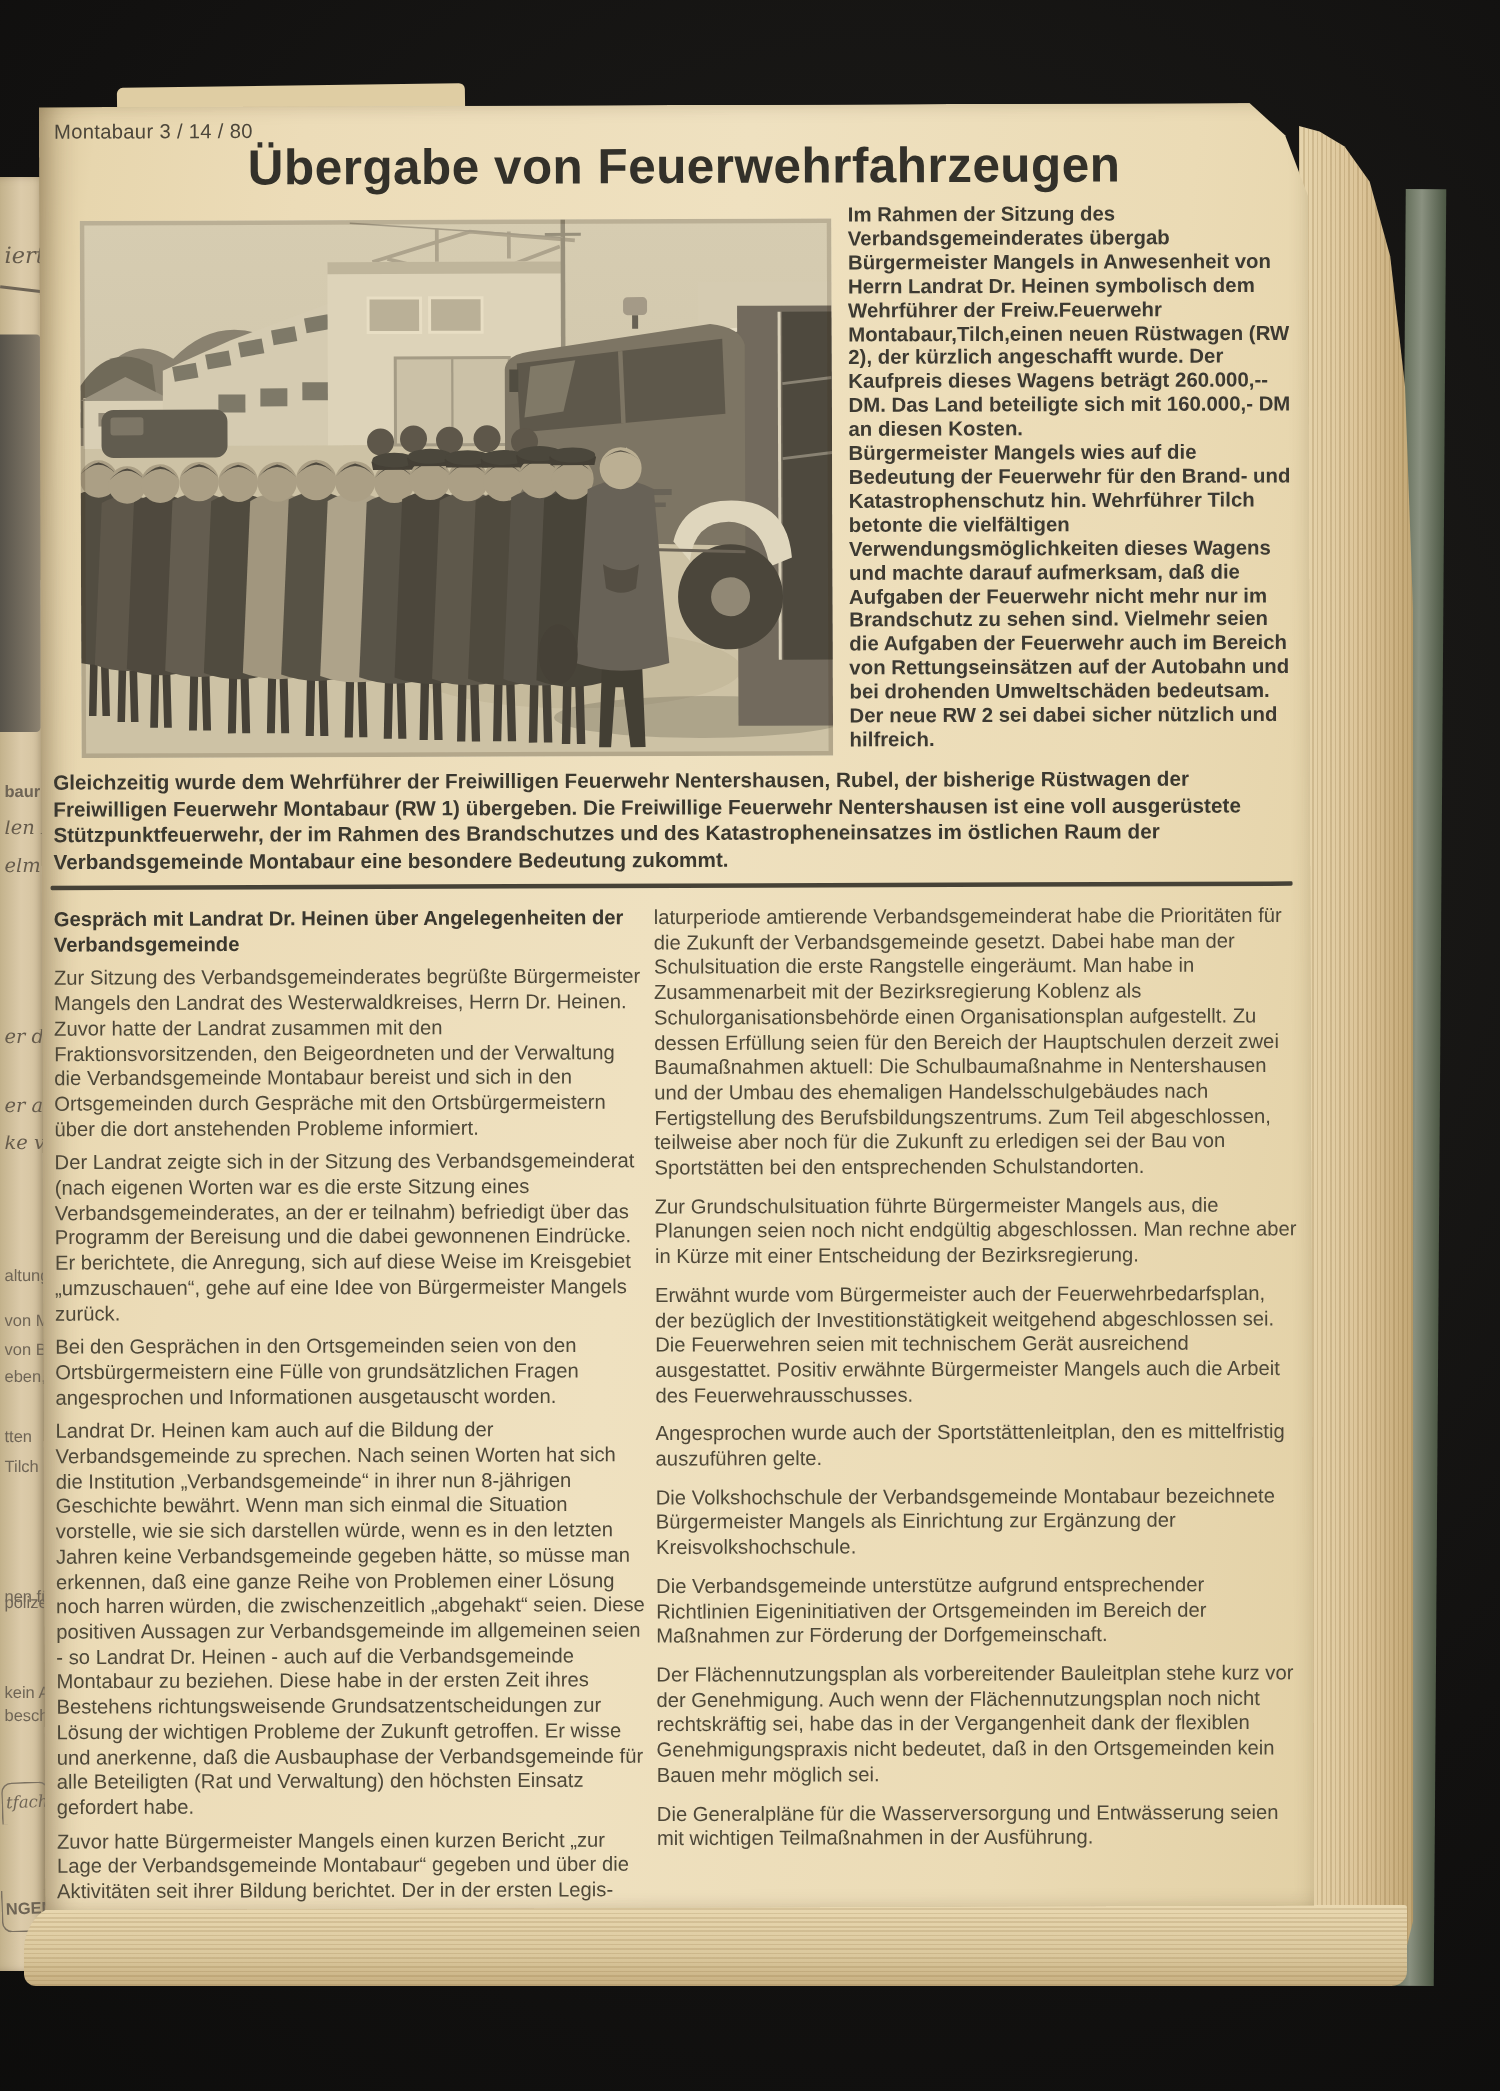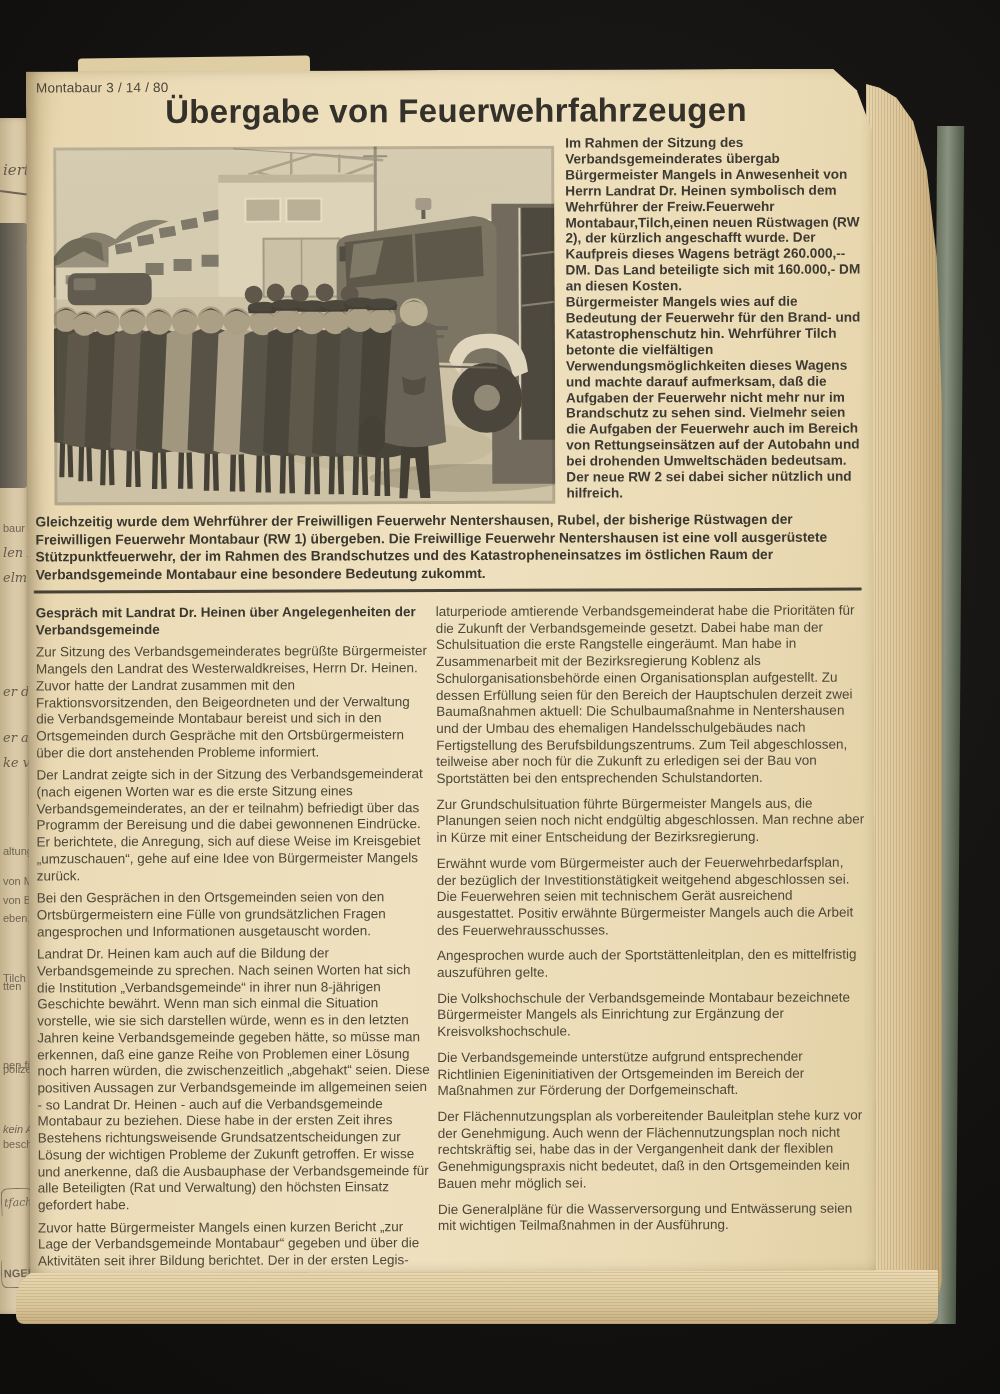--- a/index.html
+++ b/index.html
@@ -86,36 +86,36 @@
   .col-right p{margin:0 0 9px 0;}
   .col-heading{font-weight:bold;color:#3a372e;margin:0 0 2px 0;}
 </style>
 </head>
 <body>
 
 <div class="prev-sliver">
   <div class="frag it big" style="top:46px;">iert</div>
   <div class="frag-line"></div>
   <div class="sliver-photo"></div>
-  <div class="frag" style="top:404px;font-weight:normal;">baur</div>
+  <div class="frag" style="top:404px;font-weight:bold;">baur</div>
   <div class="frag it" style="top:429px;">len Bü</div>
   <div class="frag it" style="top:454px;">elm M</div>
   <div class="frag it" style="top:568px;">er der</div>
   <div class="frag it" style="top:614px;">er am</div>
   <div class="frag it" style="top:639px;">ke vo</div>
   <div class="frag" style="top:727px;">altung</div>
   <div class="frag" style="top:757px;">von Mo</div>
   <div class="frag" style="top:776px;">von Be</div>
   <div class="frag" style="top:794px;">eben,</div>
-  <div class="frag" style="top:834px;margin-top:28px;">tten</div>
+  <div class="frag" style="top:834px;">tten</div>
   <div class="frag" style="top:854px;">Tilch</div>
   <div class="frag" style="top:945px;">polize</div>
   <div class="frag" style="top:941px;">nen fü</div>
   <div class="frag" style="top:1020px;">besch</div>
-  <div class="frag" style="top:1005px;font-style:italic;">kein A</div>
+  <div class="frag" style="top:1005px;">kein A</div>
   <div class="frag-box" style="top:1070px;">
     <span class="frag">tfach 7.</span>
   </div>
   <div class="frag-box" style="top:1142px;border-radius:0 0 7px 7px;border:1.5px solid #7a7060;border-top:none;">
     <span class="frag" style="font-style:normal;font-family:'Liberation Sans',sans-serif;font-weight:bold;">NGEN</span>
   </div>
 </div>
 
 <div class="top-tab"></div>
 <div class="cover-strip"></div>

